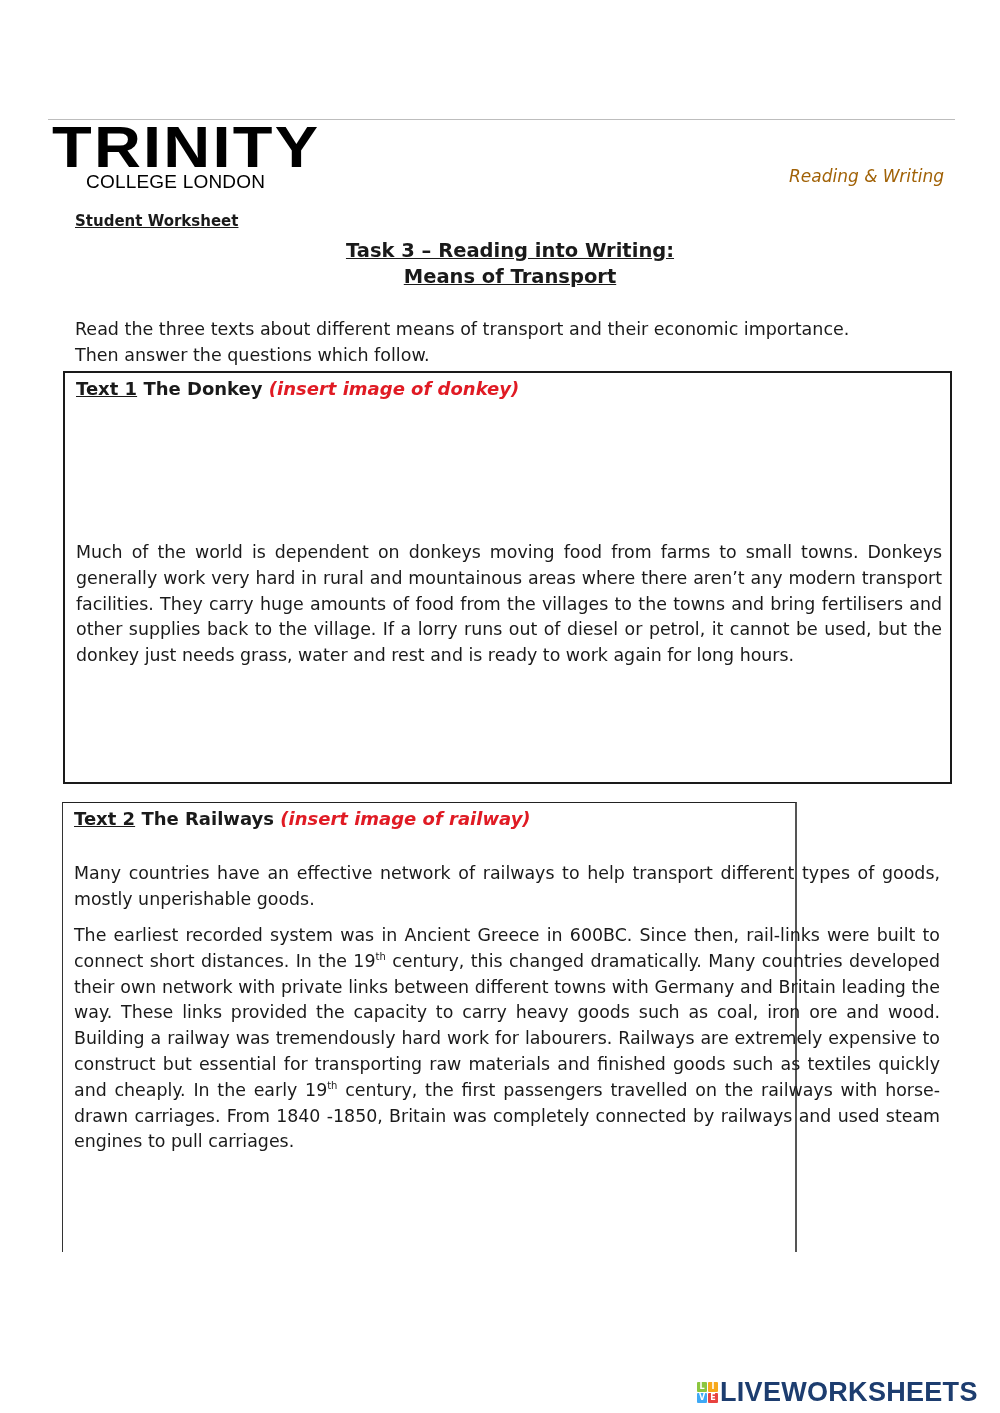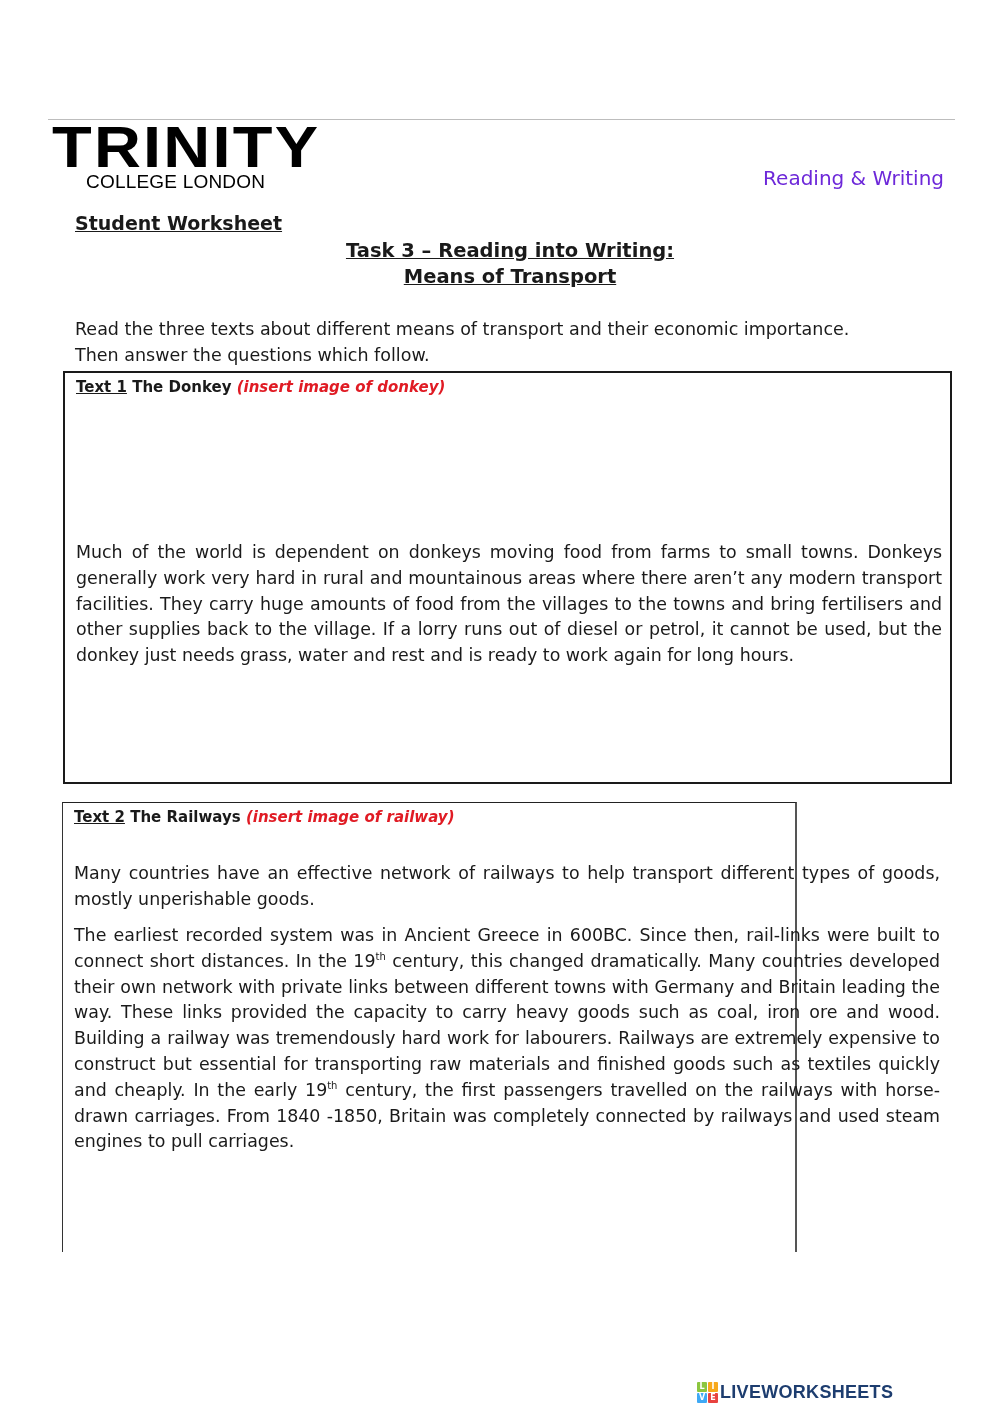--- a/index.html
+++ b/index.html
@@ -3,37 +3,37 @@
   <meta charset="utf-8">
   <style>
     html, body { margin: 0; padding: 0; background: #ffffff; }
     body { width: 1000px; height: 1413px; position: relative; overflow: hidden;
       font-family: "DejaVu Sans", sans-serif; color: #1a1a1a; }
     .top-rule { position: absolute; left: 48px; top: 119px; width: 907px; height: 1px; background: #bdbdbd; }
     .logo { position: absolute; left: 52px; top: 122px; color: #000000; }
     .logo-main { font-family: "Liberation Sans", sans-serif; font-weight: bold; font-size: 58px; line-height: 50px;
       letter-spacing: 2px; transform: scaleX(1.12); transform-origin: left; display: block; }
     .logo-sub { font-family: "Liberation Sans", sans-serif; font-size: 19px; line-height: 20px; margin-left: 34px; display: block; margin-top: 0px; letter-spacing: 0.2px; }
-    .section-label { position: absolute; right: 56px; top: 166px; font-size: 20px; color: #6d28d9; }
-    .ws-title { position: absolute; left: 75px; top: 212px; font-weight: bold; font-size: 19px; text-decoration: underline; }
+    .section-label { position: absolute; right: 56px; top: 166px; font-size: 17px; color: #a16207; font-style: italic; }
+    .ws-title { position: absolute; left: 75px; top: 212px; font-weight: bold; font-size: 15px; text-decoration: underline; }
     .task-title { position: absolute; left: 0; width: 1020px; top: 238px; text-align: center; font-weight: bold; font-size: 19.5px; line-height: 26px; }
     .task-title span { text-decoration: underline; display: block; }
     .intro { position: absolute; left: 75px; top: 316px; width: 800px; font-size: 17.5px; line-height: 26px; }
     .box { position: absolute; border: 2px solid #1a1a1a; box-sizing: border-box; }
     .box1 { left: 63px; top: 371px; width: 889px; height: 413px; }
     .box2 { left: 62px; top: 802px; width: 735px; height: 450px; border-bottom: none; border-left: 1.5px solid #333; border-right: 2px solid #555; border-top: 1.5px solid #222; }
-    .box-head { position: absolute; left: 11px; top: 5px; font-size: 15px; font-weight: bold; white-space: nowrap; }
+    .box-head { position: absolute; left: 11px; top: 5px; font-size: 18px; font-weight: bold; white-space: nowrap; }
     .box-head .num { text-decoration: underline; }
     .box-head .note { color: #e01b24; font-style: italic; }
     .para { position: absolute; left: 11px; width: 866px; font-size: 17.4px; line-height: 25.8px; text-align: justify; }
     sup { font-size: 10px; line-height: 0; }
     .lw { position: absolute; left: 697px; top: 1378px; display: flex; align-items: center; }
     .lw-tiles { display: grid; grid-template-columns: 10px 10px; grid-template-rows: 10px 10px; gap: 1px; margin-right: 2px; }
     .lw-tile { font-size: 8px; font-weight: bold; color: #fff; text-align: center; line-height: 10px; border-radius: 1px; }
-    .lw-text { font-family: "Liberation Sans", sans-serif; font-weight: bold; font-size: 18px; color: #1d3d6f; letter-spacing: 0.3px; line-height: 28px; }
+    .lw-text { font-family: "Liberation Sans", sans-serif; font-weight: bold; font-size: 27px; color: #1d3d6f; letter-spacing: 0.3px; line-height: 28px; }
   </style>
 </head>
 <body>
 
 <div class="top-rule"></div>
 
 <div class="logo">
   <span class="logo-main">TRINITY</span>
   <span class="logo-sub">COLLEGE LONDON</span>
 </div>

